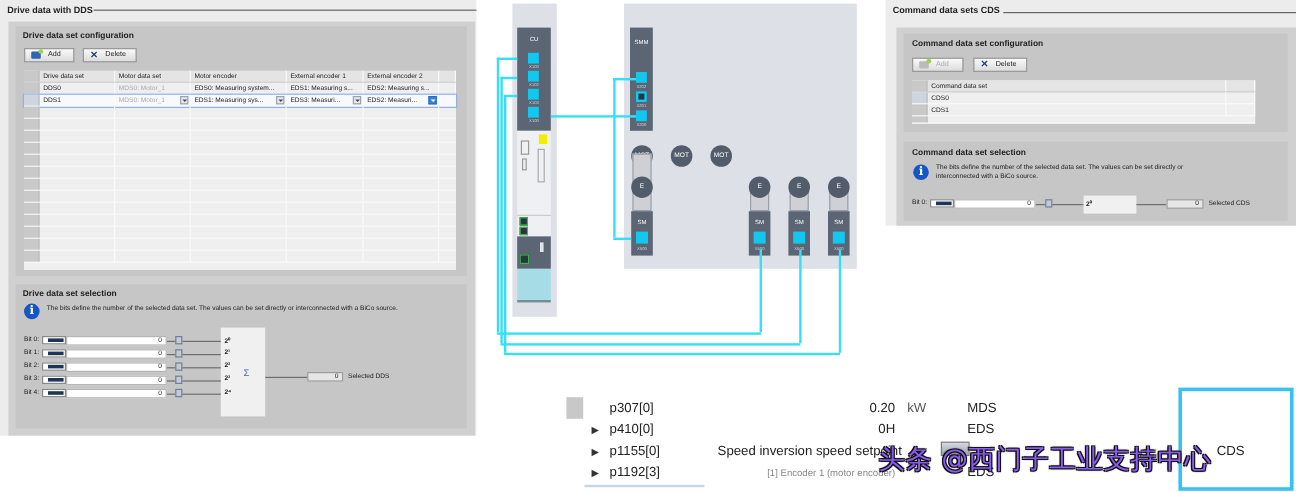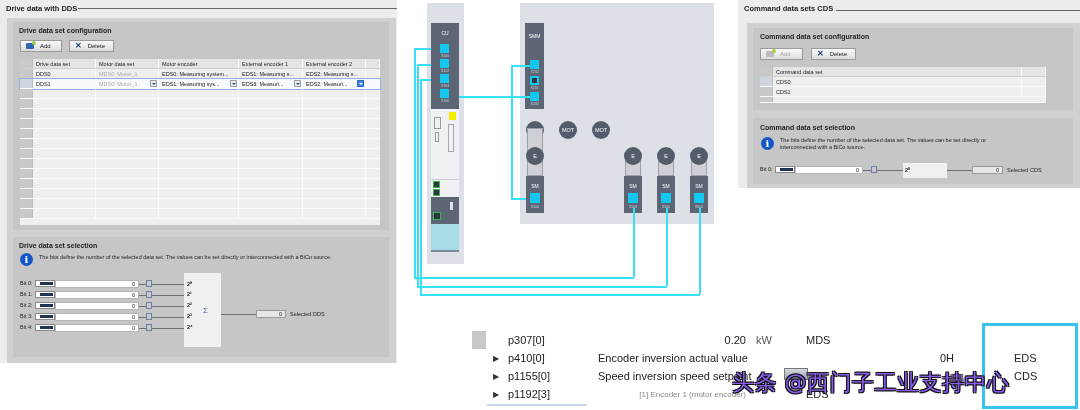--- a/index.html
+++ b/index.html
@@ -429,21 +429,20 @@
       <div class="prow" style="top:1px;width:608px;">
         <span class="arrow" style="margin-left:14px;"></span>
         <span style="width:86px;padding-left:2px;">p307[0]</span>
         <span style="width:160px;text-align:right;padding-right:6px;overflow:hidden;white-space:nowrap;">0.20</span>
         <span style="width:30px;padding-left:4px;color:#555;">kW</span>
         <span style="width:60px;padding-left:24px;">MDS</span>
       </div>
       <div class="prow" style="top:19px;width:608px;">
         <span class="arrow" style="margin-left:14px;">▶</span>
         <span style="width:86px;padding-left:2px;">p410[0]</span>
-        <span style="width:208px;padding-left:6px;">Encoder inversion actual value</span>
         <span style="width:160px;text-align:right;padding-right:6px;overflow:hidden;white-space:nowrap;">0H</span>
         <span style="width:30px;padding-left:4px;color:#555;"></span>
         <span style="width:60px;padding-left:24px;">EDS</span>
       </div>
       <div class="prow" style="top:37px;width:608px;">
         <span class="arrow" style="margin-left:14px;">▶</span>
         <span style="width:86px;padding-left:2px;">p1155[0]</span>
         <span style="width:208px;padding-left:6px;">Speed inversion speed setpoint</span>
         <span style="width:160px;text-align:right;padding-right:6px;overflow:hidden;white-space:nowrap;"></span>
         <span style="width:30px;padding-left:4px;color:#555;"></span>

